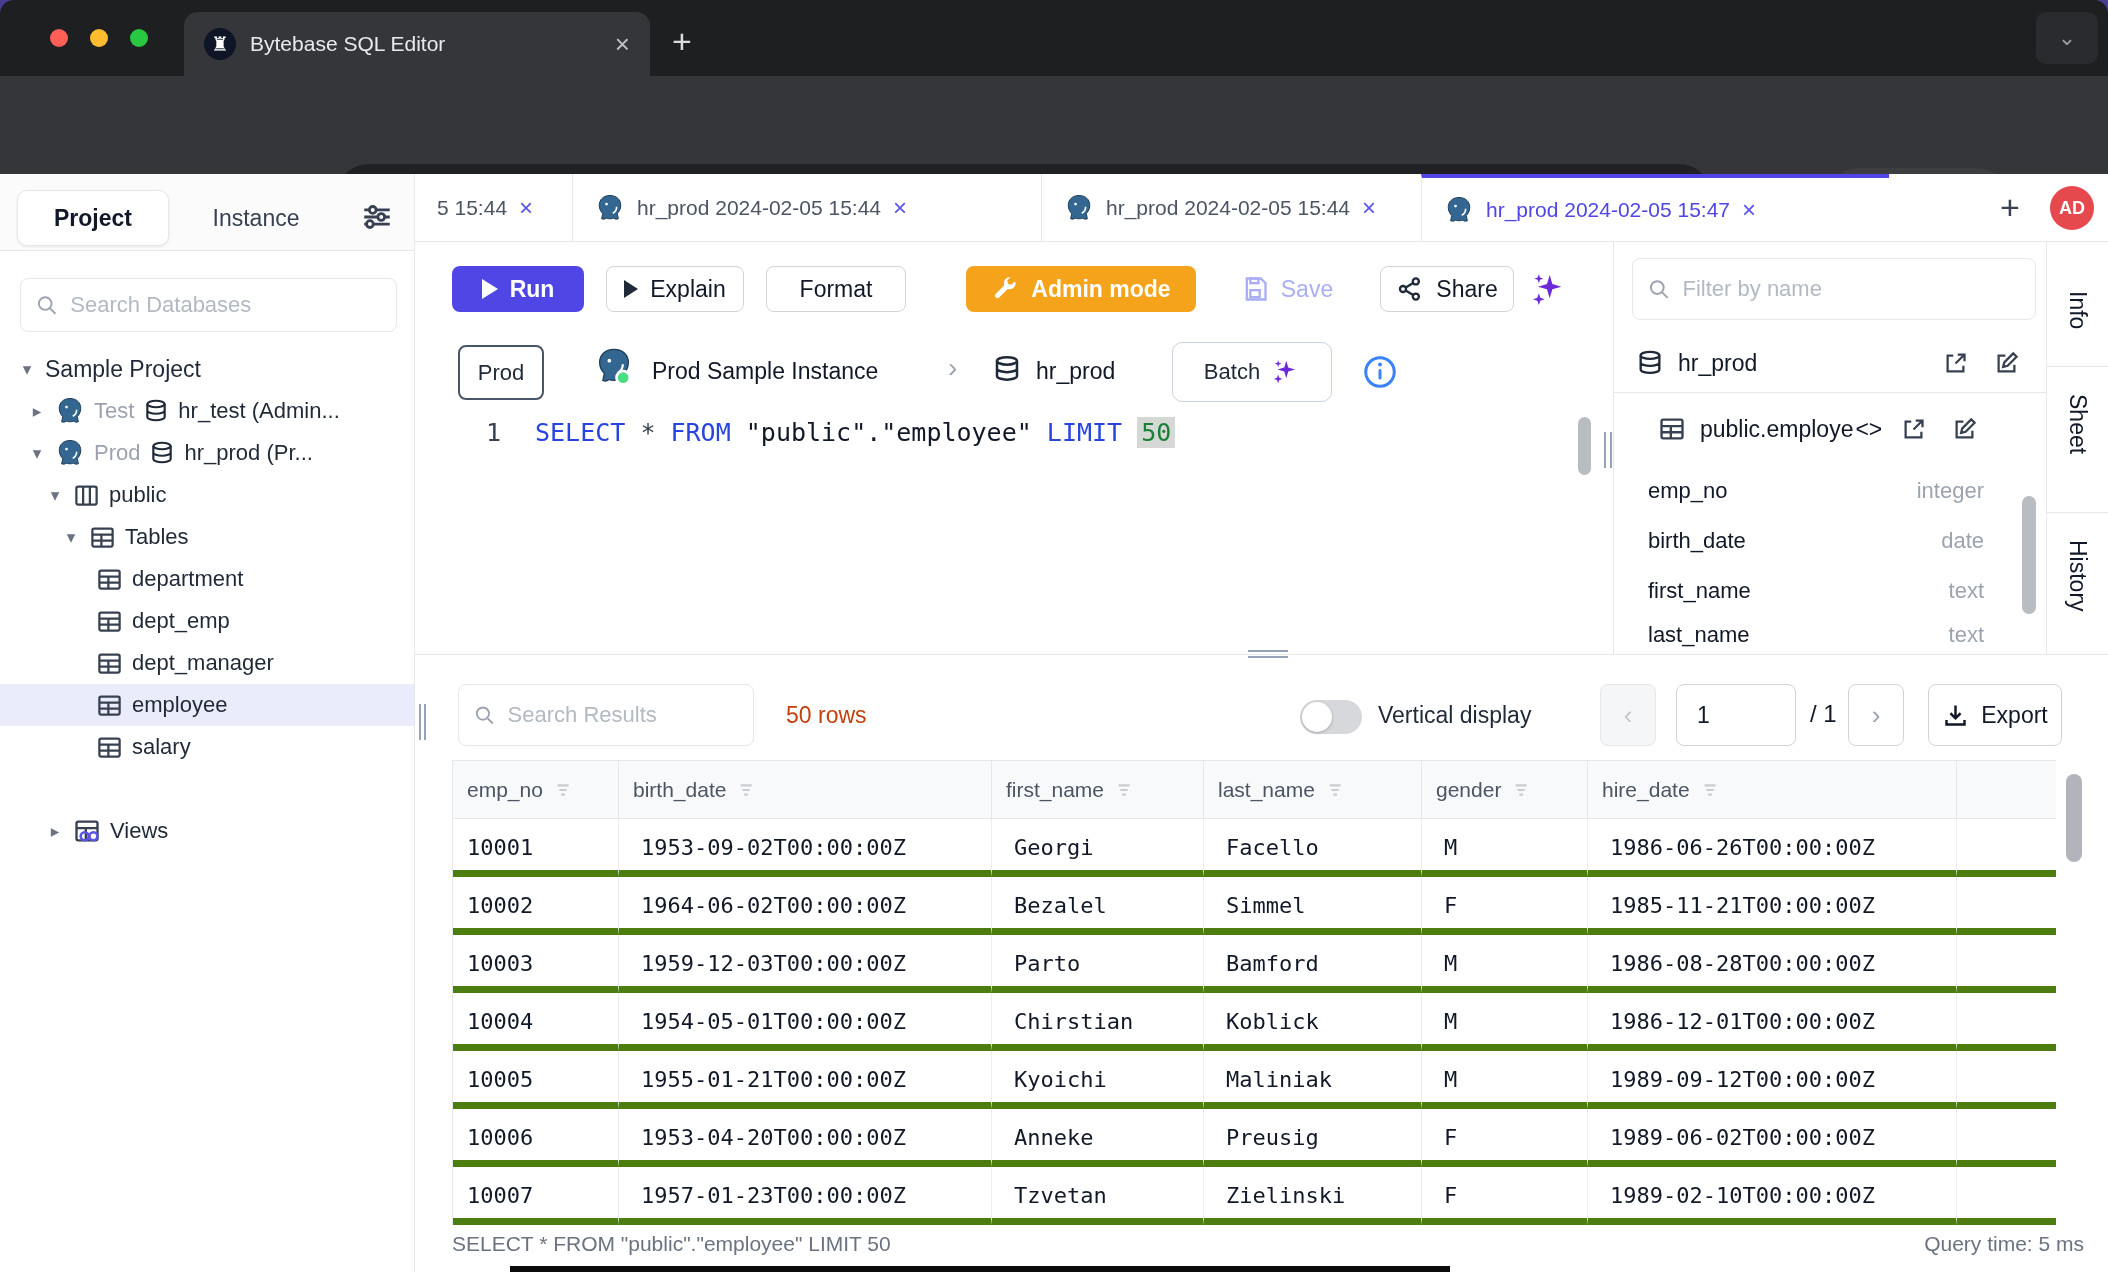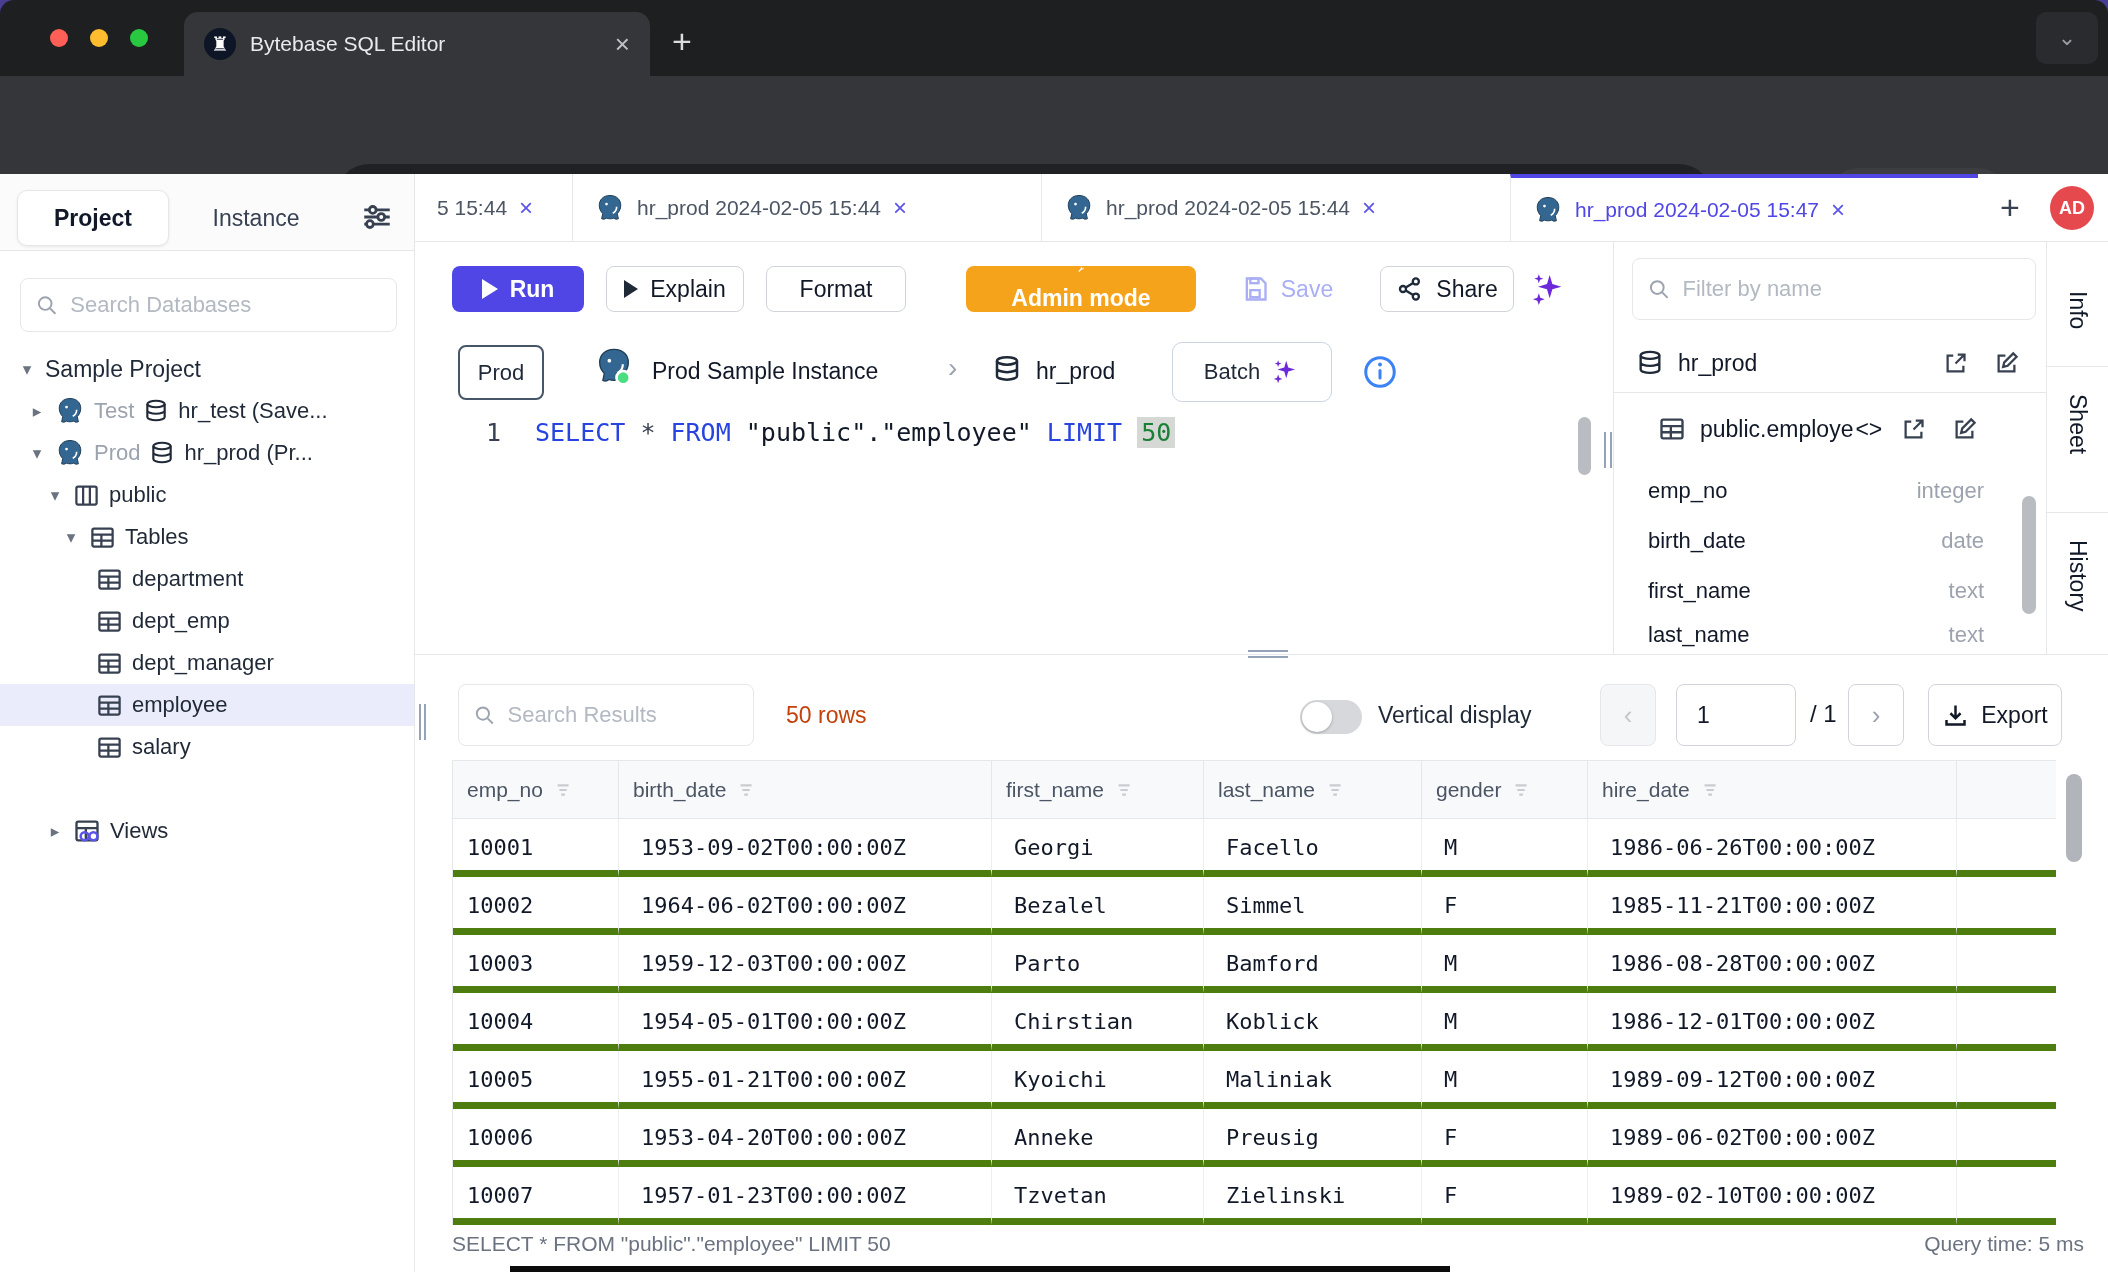--- a/index.html
+++ b/index.html
@@ -42,21 +42,21 @@
   
   .etab { position:absolute; top:0; height:67px; display:flex; align-items:center; gap:12px; padding:0 22px; border-left:1px solid #e5e7eb; font-size:21px; color:#4b5563; background:#fff; }
   .etab-close { color:#5b54e8; font-size:24px; }
   .etab-active { color:#4f46e5; border-top:4px solid #4f46e5; }
   .avatar { width:44px; height:44px; border-radius:50%; background:#e5484d; color:#fff; font-weight:700; font-size:18px; display:flex; align-items:center; justify-content:center; }
 
   
   .btn { position:absolute; top:84px; height:46px; border-radius:8px; display:flex; align-items:center; justify-content:center; gap:12px; font-size:23px;margin-top:8px; }
   .btn-run { background:#4f46e5; color:#fff; font-weight:600; }
   .btn-plain { background:#fff; border:1px solid #d1d5db; color:#111827; }
-  .btn-admin { background:#f6a31c; color:#fff; font-weight:600;flex-direction:column; }
+  .btn-admin { background:#f6a31c; color:#fff; font-weight:600; }
   .btn-ghost { color:#a9aef5; }
   .play-w { width:0; height:0; border-left:16px solid #fff; border-top:10px solid transparent; border-bottom:10px solid transparent; }
   .play-d { width:0; height:0; border-left:14px solid #1f2937; border-top:9px solid transparent; border-bottom:9px solid transparent; }
 
   
   .chip { border:2px solid #475569; border-radius:8px; display:flex; align-items:center; justify-content:center; font-size:22px; color:#1f2937; }
   .chip-lite { border:1px solid #cbd5e1; border-radius:10px; display:flex; align-items:center; justify-content:center; gap:10px; font-size:22px; color:#1f2937; }
   .bc-text { font-size:23px; color:#111827; }
   .mono { font-family:"DejaVu Sans Mono", monospace; }
   .kw { color:#2743e0; }
@@ -167,21 +167,21 @@
         <svg width="30" height="30" viewBox="0 0 24 24">
             <path fill="#336791" stroke="#1f3d57" stroke-width="0.8" d="M12 2C6.5 2 3.4 5.6 3.4 9.8c0 3 1.4 5.3 2.8 6.7l-.9 4.1c1.9 1 3.7-.5 3.7-.5s1.1.5 3 .5 3-.5 3-.5 1.8 1.5 3.7.5l-.9-4.1c1.4-1.4 2.8-3.7 2.8-6.7C20.6 5.6 17.5 2 12 2z"></path>
             <circle cx="9.2" cy="8.8" r="1.1" fill="#fff"></circle>
             <path d="M14.2 16.2c2-1 3.1-3 3.1-5.2" stroke="#fff" stroke-width="1.3" fill="none"></path>
           </svg>
         <span class="env-name">Test</span>
         <svg width="26" height="26" viewBox="0 0 24 24">
             <ellipse cx="12" cy="5.5" rx="8" ry="3" fill="none" stroke="#1f2937" stroke-width="2"></ellipse>
             <path d="M4 5.5v6c0 1.7 3.6 3 8 3s8-1.3 8-3v-6M4 11.5v6c0 1.7 3.6 3 8 3s8-1.3 8-3v-6" fill="none" stroke="#1f2937" stroke-width="2"></path>
           </svg>
-        <span style="white-space:nowrap;overflow:hidden">hr_test (Save...</span>
+        <span style="white-space:nowrap;overflow:hidden">hr_test (Admin...</span>
       </div>
 
       <div class="tree-row" style="top:258px">
         <span class="caret" style="margin-left:28px">▾</span>
         <svg width="30" height="30" viewBox="0 0 24 24">
             <path fill="#336791" stroke="#1f3d57" stroke-width="0.8" d="M12 2C6.5 2 3.4 5.6 3.4 9.8c0 3 1.4 5.3 2.8 6.7l-.9 4.1c1.9 1 3.7-.5 3.7-.5s1.1.5 3 .5 3-.5 3-.5 1.8 1.5 3.7.5l-.9-4.1c1.4-1.4 2.8-3.7 2.8-6.7C20.6 5.6 17.5 2 12 2z"></path>
             <circle cx="9.2" cy="8.8" r="1.1" fill="#fff"></circle>
             <path d="M14.2 16.2c2-1 3.1-3 3.1-5.2" stroke="#fff" stroke-width="1.3" fill="none"></path>
           </svg>
         <span class="env-name">Prod</span>
@@ -278,21 +278,21 @@
     </div>
     <div class="etab" style="left:1041px;width:469px">
       <svg width="30" height="30" viewBox="0 0 24 24">
           <path fill="#336791" stroke="#1f3d57" stroke-width="0.8" d="M12 2C6.5 2 3.4 5.6 3.4 9.8c0 3 1.4 5.3 2.8 6.7l-.9 4.1c1.9 1 3.7-.5 3.7-.5s1.1.5 3 .5 3-.5 3-.5 1.8 1.5 3.7.5l-.9-4.1c1.4-1.4 2.8-3.7 2.8-6.7C20.6 5.6 17.5 2 12 2z"></path>
           <circle cx="9.2" cy="8.8" r="1.1" fill="#fff"></circle>
           <path d="M14.2 16.2c2-1 3.1-3 3.1-5.2" stroke="#fff" stroke-width="1.3" fill="none"></path>
         </svg>
       <span>hr_prod 2024-02-05 15:44</span>
       <span class="etab-close">×</span>
     </div>
-    <div class="etab etab-active" style="left:1510px;width:468px">
+    <div class="etab etab-active" style="left:1421px;width:468px">
       <svg width="30" height="30" viewBox="0 0 24 24">
           <path fill="#336791" stroke="#1f3d57" stroke-width="0.8" d="M12 2C6.5 2 3.4 5.6 3.4 9.8c0 3 1.4 5.3 2.8 6.7l-.9 4.1c1.9 1 3.7-.5 3.7-.5s1.1.5 3 .5 3-.5 3-.5 1.8 1.5 3.7.5l-.9-4.1c1.4-1.4 2.8-3.7 2.8-6.7C20.6 5.6 17.5 2 12 2z"></path>
           <circle cx="9.2" cy="8.8" r="1.1" fill="#fff"></circle>
           <path d="M14.2 16.2c2-1 3.1-3 3.1-5.2" stroke="#fff" stroke-width="1.3" fill="none"></path>
         </svg>
       <span>hr_prod 2024-02-05 15:47</span>
       <span class="etab-close">×</span>
     </div>
     <div class="abs" style="left:2000px;top:14px;font-size:34px;color:#374151">+</div>
     <div class="abs avatar" style="left:2050px;top:12px">AD</div>

